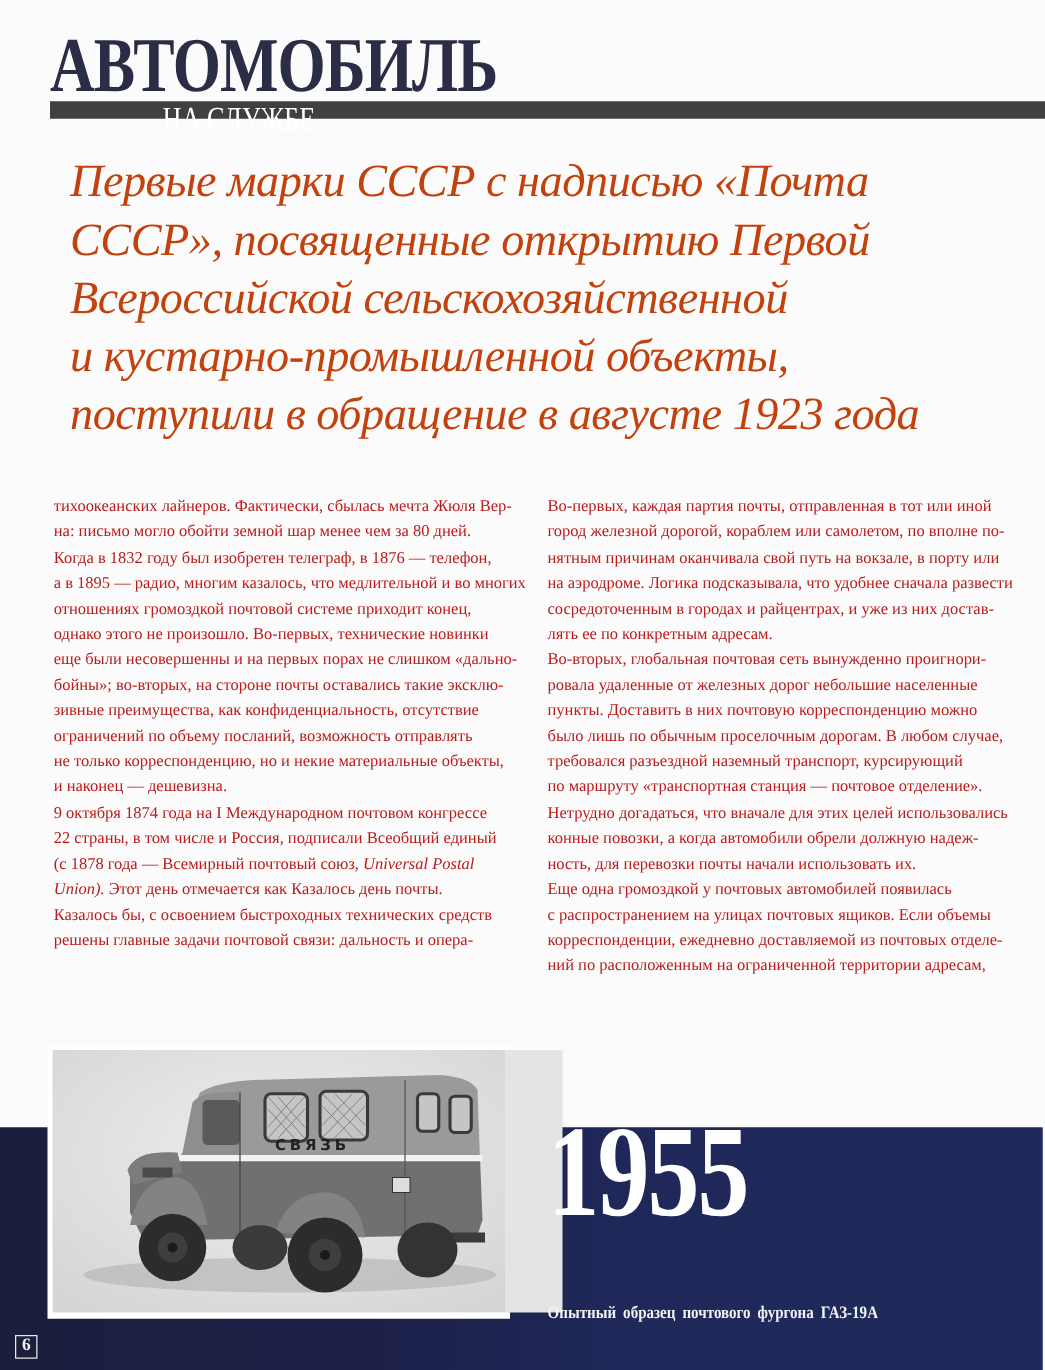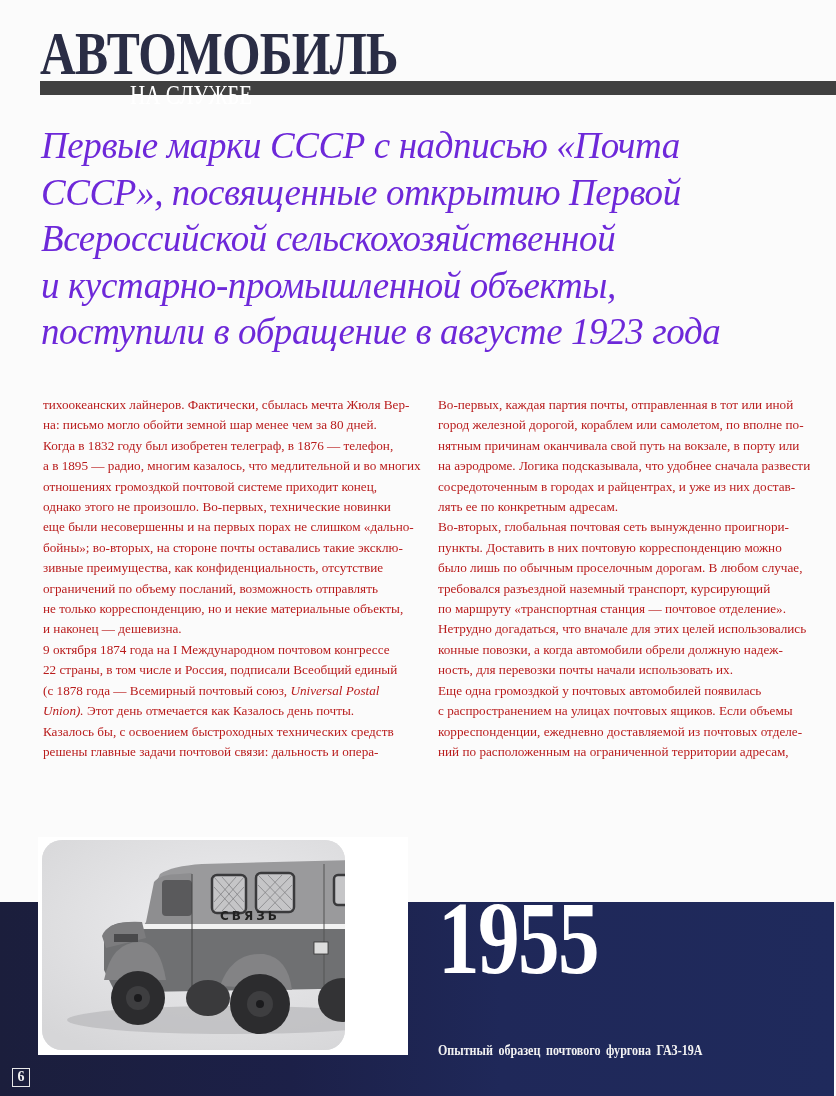--- a/index.html
+++ b/index.html
@@ -19,23 +19,23 @@
       position: absolute; left: 40px; top: 81px; width: 796px; height: 14px;
       background: #404040;
     }
     .masthead-sub {
       position: absolute; left: 90px; top: 0px;
       font-family: "Liberation Serif", serif;
       font-size: 27px; line-height: 28px; color: #ffffff;
       transform: scaleX(0.78); transform-origin: left top; white-space: nowrap;
     }
     .lede {
-      position: absolute; left: 41px; top: 123px; width: 780px;
+      position: absolute; left: 56px; top: 123px; width: 780px;
       font-family: "Liberation Serif", serif; font-style: italic;
-      font-size: 37px; line-height: 46.5px; color: #6d28d9;
+      font-size: 37px; line-height: 46.5px; color: #c2410c;
       letter-spacing: -0.4px;
     }
     .lede .ln { display: block; white-space: nowrap; }
     .col {
       position: absolute; top: 395px;
       font-family: "Liberation Serif", serif;
       font-size: 13.2px; line-height: 20.4px; color: #b91c1c;
     }
     .col .ln { display: block; white-space: nowrap; }
     .col-left { left: 43px; width: 370px; }
@@ -44,22 +44,22 @@
     .band {
       position: absolute; left: 0; top: 902px; width: 834px; height: 194px;
       background: #1e2656;
       background-image: linear-gradient(90deg, #1b1e3c 0%, #1c2048 35%, #1f2859 60%, #1f2a5c 100%);
     }
     .photo-frame {
       position: absolute; left: 38px; top: 837px; width: 370px; height: 218px;
       background: #ffffff; padding: 0; box-sizing: border-box;
     }
     .photo {
-      position: absolute; left: 4px; top: 3px; width: 303px; height: 210px;
-      background: #e4e4e6; overflow: hidden; border-radius: 20px;
+      position: absolute; left: 4px; top: 3px; width: 408px; height: 210px;
+      background: #e4e4e6; overflow: hidden;
     }
     .year {
       position: absolute; left: 438px; top: 883px;
       font-family: "Liberation Serif", serif; font-weight: bold;
       font-size: 104px; line-height: 110px; color: #ffffff;
       transform: scaleX(0.8); transform-origin: left top; letter-spacing: -2px;
     }
     .caption {
       position: absolute; left: 438px; top: 1043px;
       font-family: "Liberation Serif", serif; font-weight: bold;
@@ -112,20 +112,21 @@
 </div>
 
 <div class="col col-right">
   <span class="ln">Во-первых, каждая партия почты, отправленная в тот или иной</span>
   <span class="ln">город железной дорогой, кораблем или самолетом, по вполне по-</span>
   <span class="ln">нятным причинам оканчивала свой путь на вокзале, в порту или</span>
   <span class="ln">на аэродроме. Логика подсказывала, что удобнее сначала развести</span>
   <span class="ln">сосредоточенным в городах и райцентрах, и уже из них достав-</span>
   <span class="ln">лять ее по конкретным адресам.</span>
   <span class="ln">Во-вторых, глобальная почтовая сеть вынужденно проигнори-</span>
+  <span class="ln">ровала удаленные от железных дорог небольшие населенные</span>
   <span class="ln">пункты. Доставить в них почтовую корреспонденцию можно</span>
   <span class="ln">было лишь по обычным проселочным дорогам. В любом случае,</span>
   <span class="ln">требовался разъездной наземный транспорт, курсирующий</span>
   <span class="ln">по маршруту «транспортная станция — почтовое отделение».</span>
   <span class="ln">Нетрудно догадаться, что вначале для этих целей использовались</span>
   <span class="ln">конные повозки, а когда автомобили обрели должную надеж-</span>
   <span class="ln">ность, для перевозки почты начали использовать их.</span>
   <span class="ln">Еще одна громоздкой у почтовых автомобилей появилась</span>
   <span class="ln">с распространением на улицах почтовых ящиков. Если объемы</span>
   <span class="ln">корреспонденции, ежедневно доставляемой из почтовых отделе-</span>

